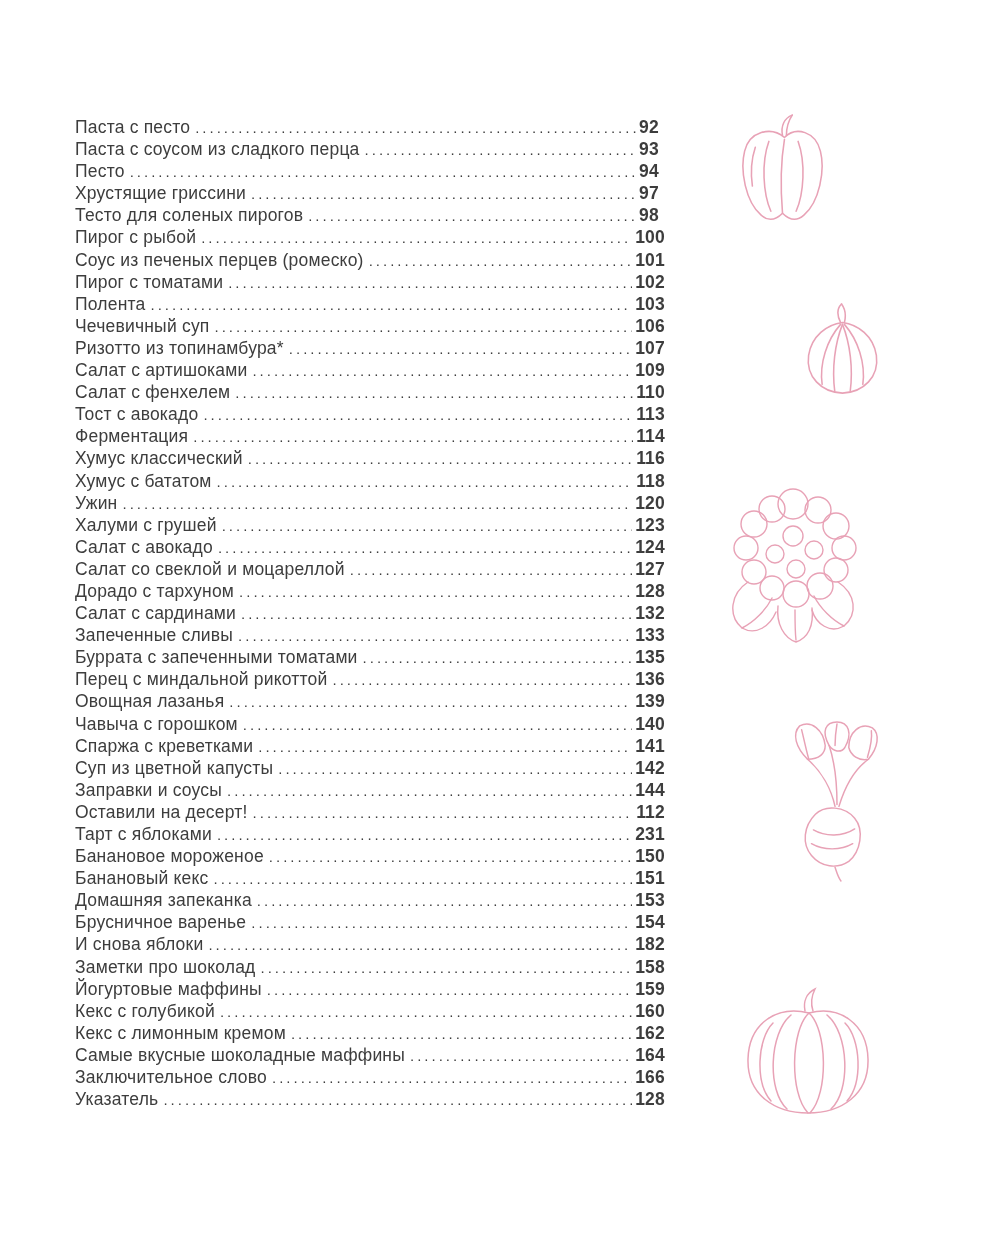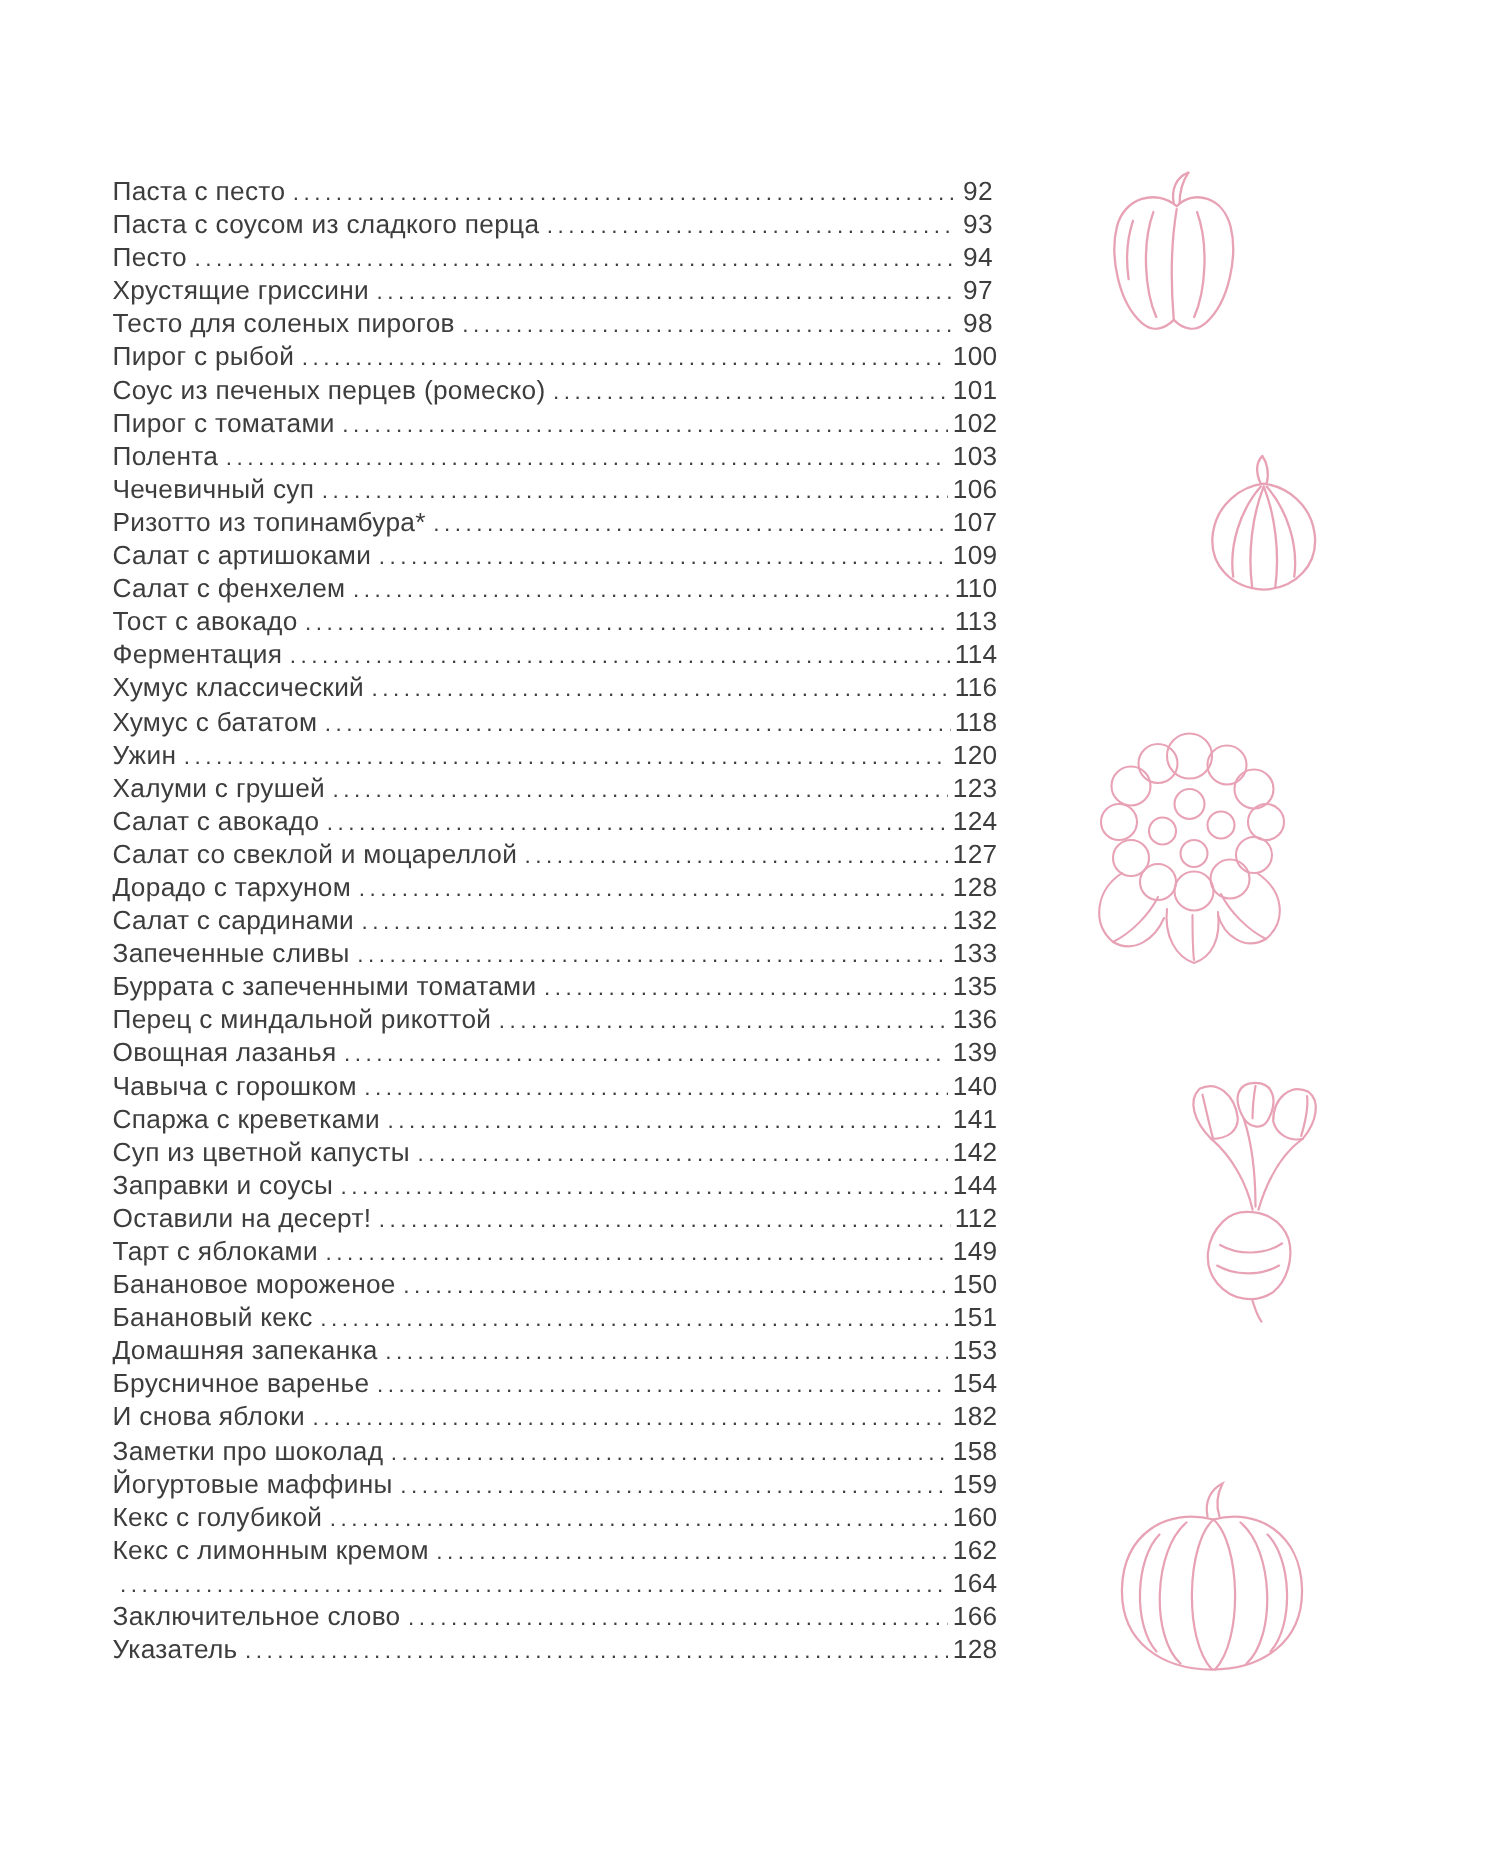--- a/index.html
+++ b/index.html
@@ -45,22 +45,23 @@
     overflow:hidden;
     white-space:nowrap;
     letter-spacing:3px;
     margin:0 3px 0 5px;
     color:var(--text-color);
     font-size:15px;
   }
   .toc-page{
     flex:0 0 auto;
     white-space:nowrap;
-    text-align:center;
+    text-align:left;
     min-width:26px;
+    font-weight:bold;
   }
   .illus{
     position:absolute;
   }
   .illus svg{display:block;}
   .il-pepper{left:732px;top:112px;}
   .il-garlic{left:796px;top:303px;}
   .il-cauliflower{left:718px;top:476px;}
   .il-beet{left:778px;top:720px;}
   .il-pumpkin{left:733px;top:985px;}
@@ -259,21 +260,21 @@
 
   <div class="toc-row">
     <span class="toc-title">Оставили на десерт!</span>
     <span class="toc-dots" aria-hidden="true">................................................................................................................................................................</span>
     <span class="toc-page">112</span>
   </div>
 
   <div class="toc-row">
     <span class="toc-title">Тарт с яблоками</span>
     <span class="toc-dots" aria-hidden="true">................................................................................................................................................................</span>
-    <span class="toc-page">149</span>
+    <span class="toc-page">231</span>
   </div>
 
   <div class="toc-row">
     <span class="toc-title">Банановое мороженое</span>
     <span class="toc-dots" aria-hidden="true">................................................................................................................................................................</span>
     <span class="toc-page">150</span>
   </div>
 
   <div class="toc-row">
     <span class="toc-title">Банановый кекс</span>
@@ -317,20 +318,21 @@
     <span class="toc-page">160</span>
   </div>
 
   <div class="toc-row">
     <span class="toc-title">Кекс с лимонным кремом</span>
     <span class="toc-dots" aria-hidden="true">................................................................................................................................................................</span>
     <span class="toc-page">162</span>
   </div>
 
   <div class="toc-row">
+    <span class="toc-title">Самые вкусные шоколадные маффины</span>
     <span class="toc-dots" aria-hidden="true">................................................................................................................................................................</span>
     <span class="toc-page">164</span>
   </div>
 
   <div class="toc-row">
     <span class="toc-title">Заключительное слово</span>
     <span class="toc-dots" aria-hidden="true">................................................................................................................................................................</span>
     <span class="toc-page">166</span>
   </div>
 

